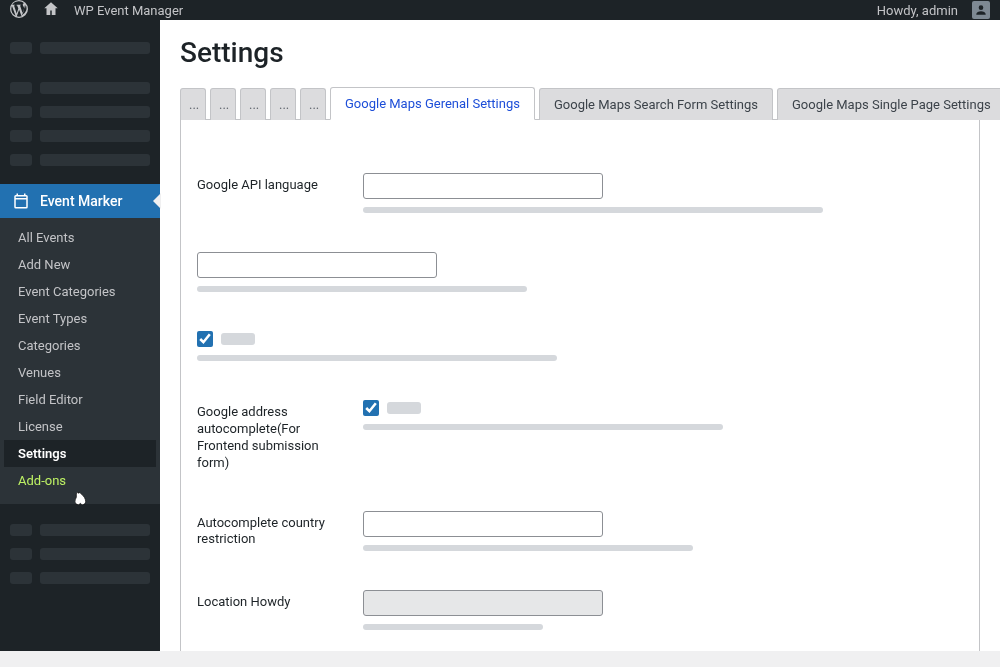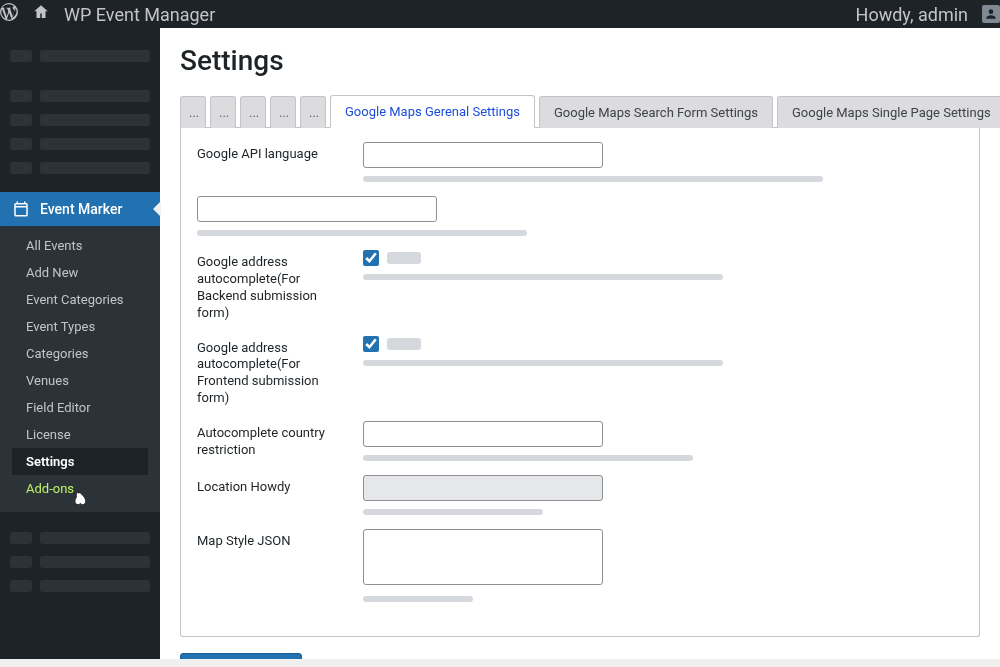--- a/index.html
+++ b/index.html
@@ -6,28 +6,28 @@
   body {
     font-family: -apple-system, BlinkMacSystemFont, "Segoe UI", Roboto, Oxygen-Sans, Ubuntu, Cantarell, "Helvetica Neue", sans-serif;
     background: #f0f0f1;
     font-size: 13px;
     color: #3c434a;
     overflow: hidden;
   }
 
   
   .adminbar {
-    height: 28px;
+    height: 20px;
     background: #1d2327;
     color: #c3c4c7;
     display: flex;
     align-items: center;
-    padding: 0 0;
+    padding: 0 10px;
     justify-content: space-between;
-    font-size: 18px;
+    font-size: 13px;
   }
   .adminbar .left,
   .adminbar .right { display: flex; align-items: center; gap: 14px; }
   .adminbar svg { width: 18px; height: 18px; fill: #c3c4c7; }
   .adminbar .site-title { color: #c3c4c7; }
   .adminbar .avatar {
     width: 18px; height: 18px; background: #7e8993; border-radius: 2px;
     display: inline-flex; align-items: center; justify-content: center;
   }
   .adminbar .avatar svg { width: 14px; height: 14px; fill: #1d2327; }
@@ -65,21 +65,21 @@
     font-weight: 500;
   }
   .menu-current svg { width: 18px; height: 18px; fill: #fff; }
   .menu-current::after {
     content: '';
     position: absolute;
     right: -1px; top: 50%; transform: translateY(-50%);
     border: 8px solid transparent;
     border-right-color: #f0f0f1;
   }
-  .submenu { background: #2c3338; padding: 6px 12px 10px; }
+  .submenu { background: #2c3338; padding: 6px 4px 10px; }
   .submenu a {
     display: block;
     padding: 6px 12px 6px 14px;
     color: #c3c4c7;
     text-decoration: none;
     font-size: 13px;
   }
   .submenu a.current { color: #fff; font-weight: 600; background: #1d2327; }
   .submenu a.accent { color: #bef264; }
 
@@ -128,20 +128,21 @@
     border-top: none;
     border-radius: 0 0 3px 3px;
     padding: 14px 16px 20px;
     margin-bottom: 16px;
   }
   .form-row {
     display: flex;
     align-items: flex-start;
     gap: 16px;
     margin-bottom: 14px;
+    margin-top: 39px;
   }
   .form-row .label-col {
     width: 150px;
     font-size: 13px;
     color: #1d2327;
     line-height: 1.3;
     padding-top: 4px;
   }
   .form-row .field-col { flex: 1; }
   .form-row input[type=text] {
@@ -314,21 +315,20 @@
       </div>
 
       <div class="form-row">
         <div class="field-col">
           <input type="text" value="" style="">
           <div class="hint w2"></div>
         </div>
       </div>
 
       <div class="form-row">
-        <div class="label-col">Google address autocomplete(For Backend submission form)</div>
         <div class="field-col">
           <div class="checkbox-row">
             <input type="checkbox" checked="" style="">
             <span class="cb-label-skel"></span>
           </div>
           <div class="hint w3"></div>
         </div>
       </div>
 
       <div class="form-row">

